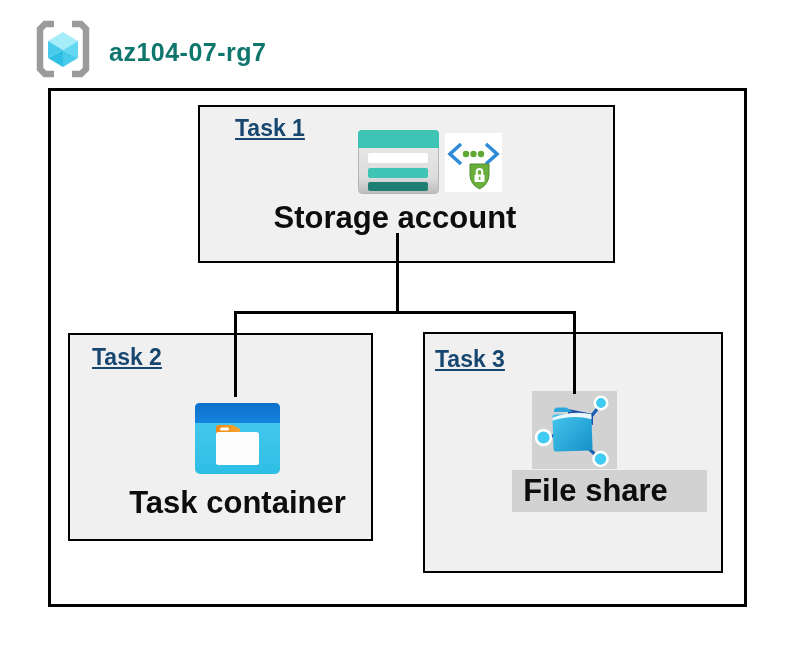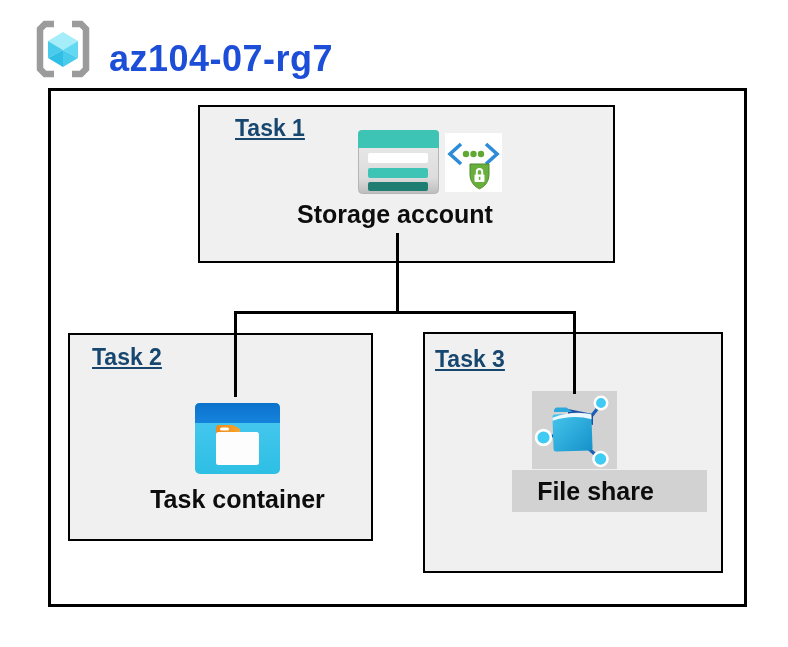--- a/index.html
+++ b/index.html
@@ -8,21 +8,21 @@
   .canvas {
     position: relative;
     width: 788px; height: 647px;
     background: #ffffff;
     overflow: hidden;
   }
   
   .rg-icon { position: absolute; left: 34px; top: 19px; width: 58px; height: 60px; }
   .rg-title {
     position: absolute; left: 109px; top: 38px;
-    font-size: 36px; font-weight: 700; color: #1d4ed8;
+    font-size: 25px; font-weight: 700; color: #0f766e;
     letter-spacing: 0.5px;
   }
   
   .outer-box {
     position: absolute; left: 48px; top: 88px;
     width: 699px; height: 519px;
     background: #ffffff; border: 3px solid #000000;
   }
   
   .task-box {
@@ -36,21 +36,21 @@
     position: absolute;
     font-size: 23px; font-weight: 700; color: #17466f;
     white-space: nowrap;
     text-decoration: underline;
   }
   .task1 .task-label { left: 35px; top: 8px; }
   .task2 .task-label { left: 22px; top: 9px; }
   .task3 .task-label { left: 10px; top: 12px; }
   .item-label {
     position: absolute;
-    font-size: 25px; font-weight: 700; color: #0d0d0d;
+    font-size: 31px; font-weight: 700; color: #0d0d0d;
     text-align: center; white-space: nowrap;
   }
   .task1 .item-label { left: 0; top: 93px; width: 390px; }
   .task2 .item-label { left: 30px; top: 150px; width: 275px; }
   
   .storage-svg { position: absolute; left: 158px; top: 23px; width: 81px; height: 64px; }
   .secure-box  { position: absolute; left: 245px; top: 26px; width: 57px; height: 59px; background: #ffffff; }
   .secure-box svg { width: 57px; height: 59px; display: block; }
   .blob-svg { position: absolute; left: 125px; top: 68px; width: 85px; height: 71px; }
   .fs-chip {

